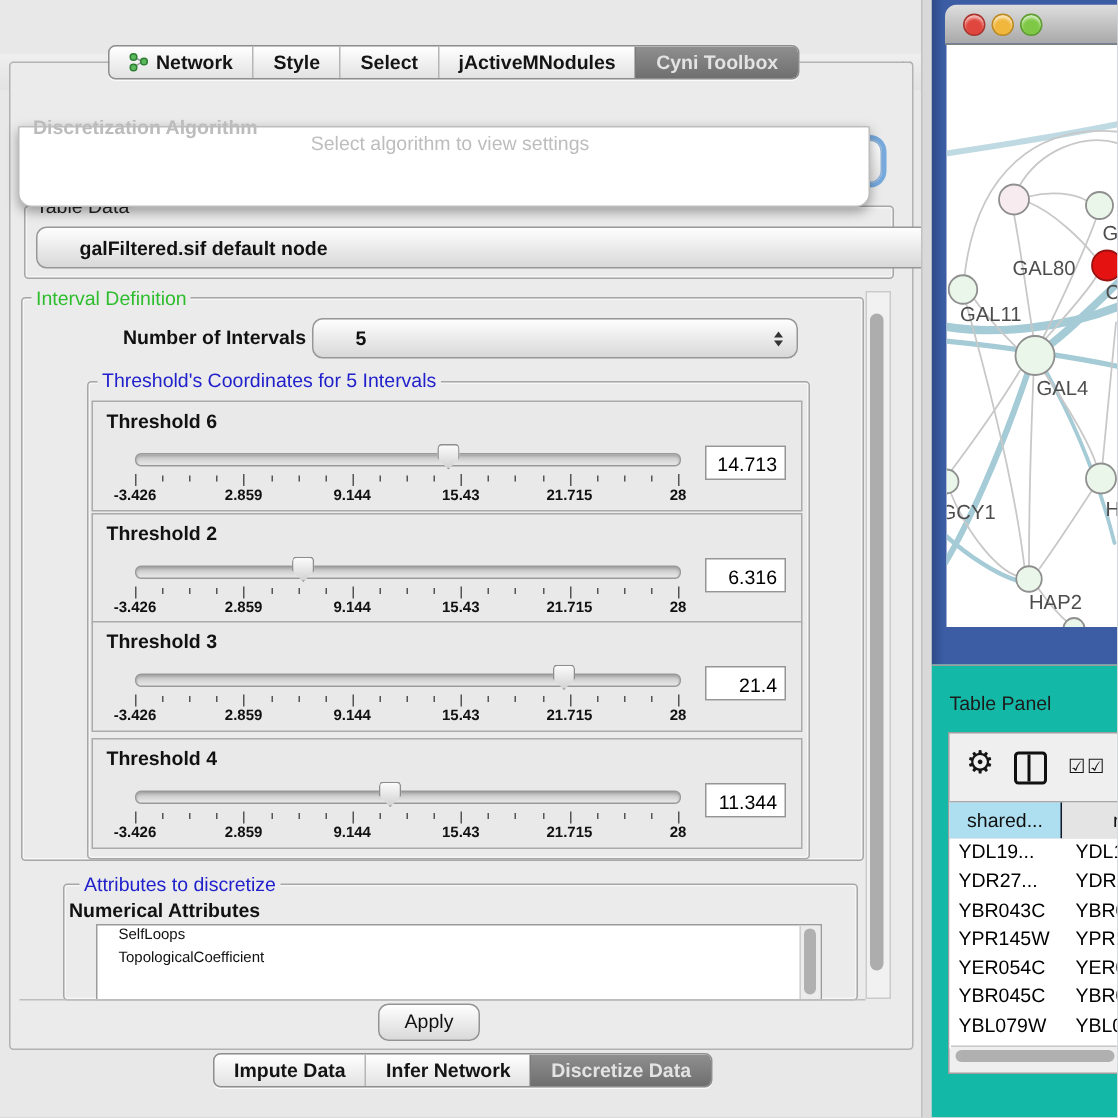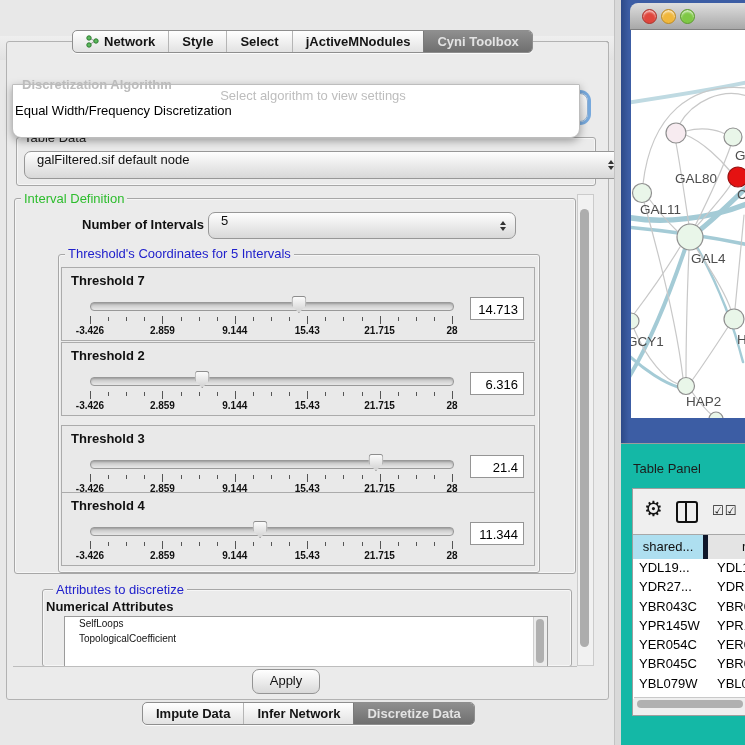--- a/index.html
+++ b/index.html
@@ -25,34 +25,34 @@
   #bottom-tabs{left:142px;top:702px;}
 
   #outer-panel{left:6px;top:41px;width:601px;height:657px;border:1px solid #b2b2b2;
     border-radius:3px;background:#ebebeb;}
 
   
   #algo-combo{left:22px;top:93px;width:564px;height:27px;border:1px solid #8fb2d6;border-radius:8px;
     background:linear-gradient(#fdfdfd,#e4e4e4);box-shadow:0 0 0 3px #77a9dd;z-index:5;}
   #algo-popup{left:12px;top:84px;width:566px;height:52px;background:#ffffff;border:1px solid #bdbdbd;
     border-radius:1px 1px 9px 9px;box-shadow:0 3px 8px rgba(0,0,0,.35);z-index:25;}
-  #algo-hint{left:17px;top:3px;width:100%;text-align:center;font-size:13px;color:#bdbdbd;}
+  #algo-hint{left:4px;top:3px;width:100%;text-align:center;font-size:13px;color:#bdbdbd;}
   #popup-options{left:0;top:17px;width:100%;}
   .popup-opt{font-size:13px;color:#000;padding:1px 0 1px 2px;line-height:15px;white-space:nowrap;}
   .popup-opt.bold{font-weight:bold;}
   #ghost-label{left:22px;top:77px;font-size:13px;font-weight:bold;color:#bcbcbc;z-index:30;}
 
   .groupbox{border:1px solid #a7a7a7;border-radius:3px;box-shadow:inset 0 0 0 1px rgba(255,255,255,.55);}
   .grouplabel{position:absolute;font-size:13px;background:#ebebeb;padding:0 3px;line-height:13px;}
 
   #tabledata-group{left:16px;top:137px;width:578px;height:47px;}
   #tabledata-label{left:21px;top:131px;color:#222;}
   .combo{position:absolute;border:1px solid #979797;border-radius:7px;
     background:linear-gradient(#fefefe,#d8d8d8);font-size:13px;color:#111;
-    display:flex;padding:0 24px 0 12px;}
+    display:flex;align-items:center;padding:0 24px 0 28px;font-weight:bold;}
   .combo .arrows{position:absolute;right:9px;top:50%;transform:translateY(-50%);
     display:flex;flex-direction:column;gap:2px;}
   .tri-up{width:0;height:0;border-left:3.5px solid transparent;border-right:3.5px solid transparent;border-bottom:4.5px solid #333;}
   .tri-dn{width:0;height:0;border-left:3.5px solid transparent;border-right:3.5px solid transparent;border-top:4.5px solid #333;}
   #tabledata-combo{left:24px;top:151px;width:562px;height:26px;}
 
   #main-vscroll{left:577px;top:194px;width:15px;height:470px;background:#f1f1f1;border:1px solid #cbcbcb;}
   #main-vscroll .thumb{position:absolute;left:2px;top:14px;width:9px;height:438px;background:#adadad;border-radius:5px;}
 
   #interval-group{left:14px;top:198px;width:560px;height:374px;}
@@ -107,21 +107,21 @@
 
   #table-panel{left:0;top:443px;width:124px;height:302px;background:#14b8a6;border-top:1px solid #9c9c9c;}
   #tp-title{left:12px;top:17px;font-size:13px;color:#1c1c1c;}
   #tp-inner{left:11px;top:44px;width:130px;height:226px;background:#efefef;border:1px solid #9e9e9e;}
   #gear-icon{left:11px;top:9px;font-size:21px;color:#141414;line-height:21px;}
   #colview-icon{left:43px;top:12px;width:18px;height:18px;border:2.4px solid #101010;border-radius:3px;}
   #colview-icon::after{content:"";position:absolute;left:7px;top:0;width:2.4px;height:100%;background:#101010;}
   #checks-icon{left:79px;top:14px;font-size:13px;color:#141414;letter-spacing:1px;}
   #tp-header{left:0;top:45px;width:130px;height:24px;background:#e2e2e2;border-top:1px solid #a8a8a8;border-bottom:1px solid #9c9c9c;}
   .th{position:absolute;top:0;height:24px;font-size:13px;color:#101010;line-height:24px;text-align:center;box-sizing:border-box;}
-  #th1{left:0;width:75px;background:#aedff0;border-right:5px solid #0f172a;}
+  #th1{left:0;width:75px;background:#aedff0;border-right:1px solid #0f172a;}
   #th2{left:76px;width:75px;background:#e4e4e4;text-align:left;padding-left:33px;}
   #tp-rows{left:0;top:70px;width:130px;height:140px;background:#fff;overflow:hidden;}
   .tp-row{position:relative;height:19.3px;white-space:nowrap;}
   .tp-c1{position:absolute;left:6px;top:1px;font-size:13px;color:#000;}
   .tp-c2{position:absolute;left:84px;top:1px;font-size:13px;color:#000;}
   #tp-hscroll{left:1px;top:208px;width:128px;height:12px;background:#efefef;border-top:1px solid #c9c9c9;}
   #tp-hscroll .thumb{position:absolute;left:3px;top:2px;width:106px;height:8px;background:#b0b0b0;border-radius:4px;}
 </style>
 </head>
 <body>
@@ -162,21 +162,20 @@
         </div>
       </div>
 
     <div class="abs" id="algo-combo"></div>
 
     <span class="abs" id="ghost-label">Discretization Algorithm</span>
 
     <div class="abs" id="algo-popup">
       <div class="abs" id="algo-hint">Select algorithm to view settings</div>
       <div class="abs" id="popup-options">
-          <div class="popup-opt">Equal Width/Frequency Discretization</div>
         </div>
     </div>
 
     <div class="abs groupbox" id="tabledata-group"></div>
     <span class="abs grouplabel" id="tabledata-label">Table Data</span>
     <div class="abs combo" id="tabledata-combo">
       <span>galFiltered.sif default node</span>
       <span class="arrows">
           <span class="tri-up"></span>
           <span class="tri-dn"></span>
@@ -222,21 +221,21 @@
           <span>Impute Data</span>
         </div>
         <div class="s">
           <span>Infer Network</span>
         </div>
         <div class="s active">
           <span>Discretize Data</span>
         </div>
       </div>
   <div class="thr-panel" style="top: 267px; position: absolute; left: 61px;">
-    <span class="thr-title">Threshold 7</span>
+    <span class="thr-title">Threshold 6</span>
     <div class="slider-zone">
       <div class="track"></div>
       <div class="handle" style="left: 57.7197%;"></div>
       <div class="ticks">
             <div class="tick major" style="left: 0%;"></div>
             <div class="tick" style="left: 5%;"></div>
             <div class="tick" style="left: 10%;"></div>
             <div class="tick" style="left: 15%;"></div>
             <div class="tick major" style="left: 20%;"></div>
             <div class="tick" style="left: 25%;"></div>
@@ -299,21 +298,21 @@
             <span class="axis-lab" style="left: 0%;">-3.426</span>
             <span class="axis-lab" style="left: 20%;">2.859</span>
             <span class="axis-lab" style="left: 40%;">9.144</span>
             <span class="axis-lab" style="left: 60%;">15.43</span>
             <span class="axis-lab" style="left: 80%;">21.715</span>
             <span class="axis-lab" style="left: 100%;">28</span>
           </div>
     </div>
     <div class="thr-value">6.316</div>
   </div>
-      <div class="thr-panel" style="top: 425px; position: absolute; left: 61px;">
+      <div class="thr-panel" style="top: 414px; position: absolute; left: 61px;">
     <span class="thr-title">Threshold 3</span>
     <div class="slider-zone">
       <div class="track"></div>
       <div class="handle" style="left: 78.9983%;"></div>
       <div class="ticks">
             <div class="tick major" style="left: 0%;"></div>
             <div class="tick" style="left: 5%;"></div>
             <div class="tick" style="left: 10%;"></div>
             <div class="tick" style="left: 15%;"></div>
             <div class="tick major" style="left: 20%;"></div>

